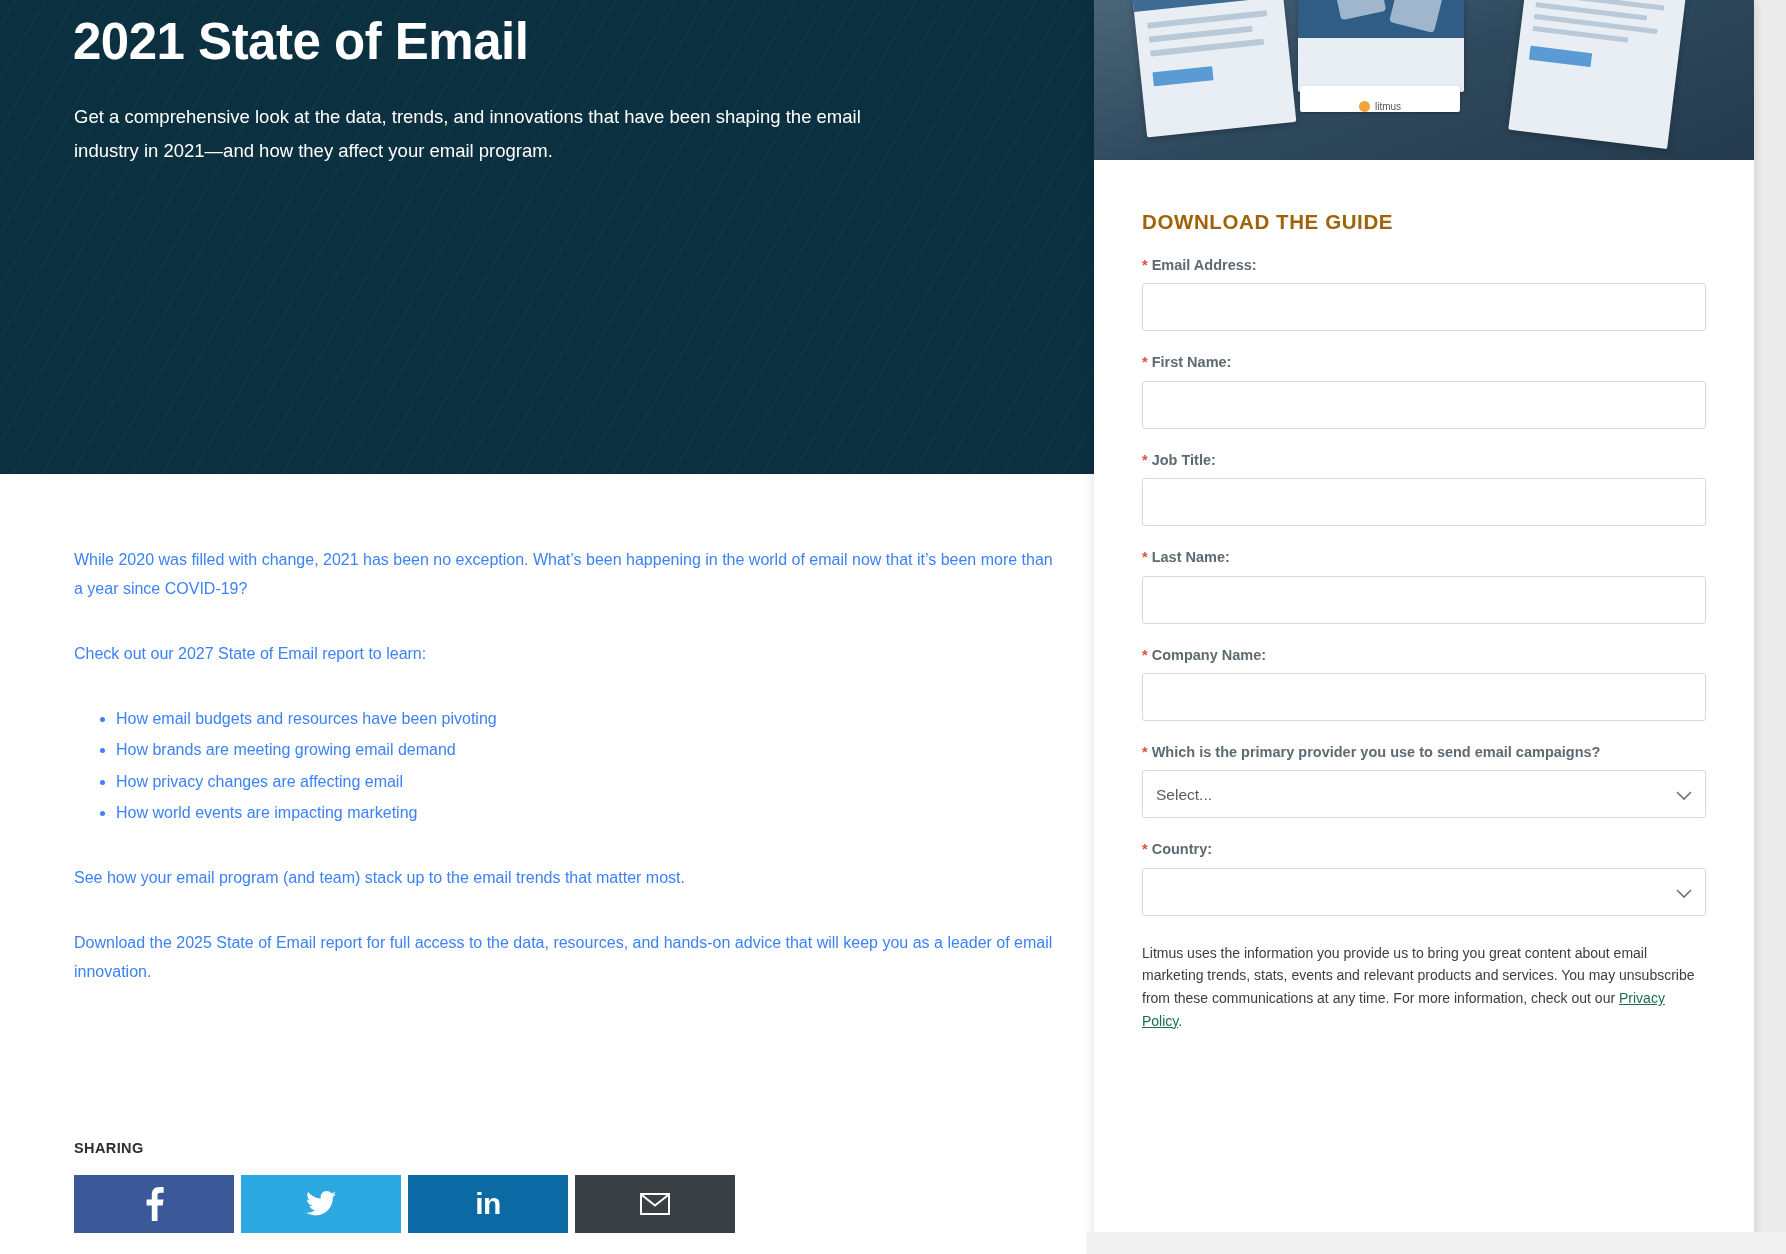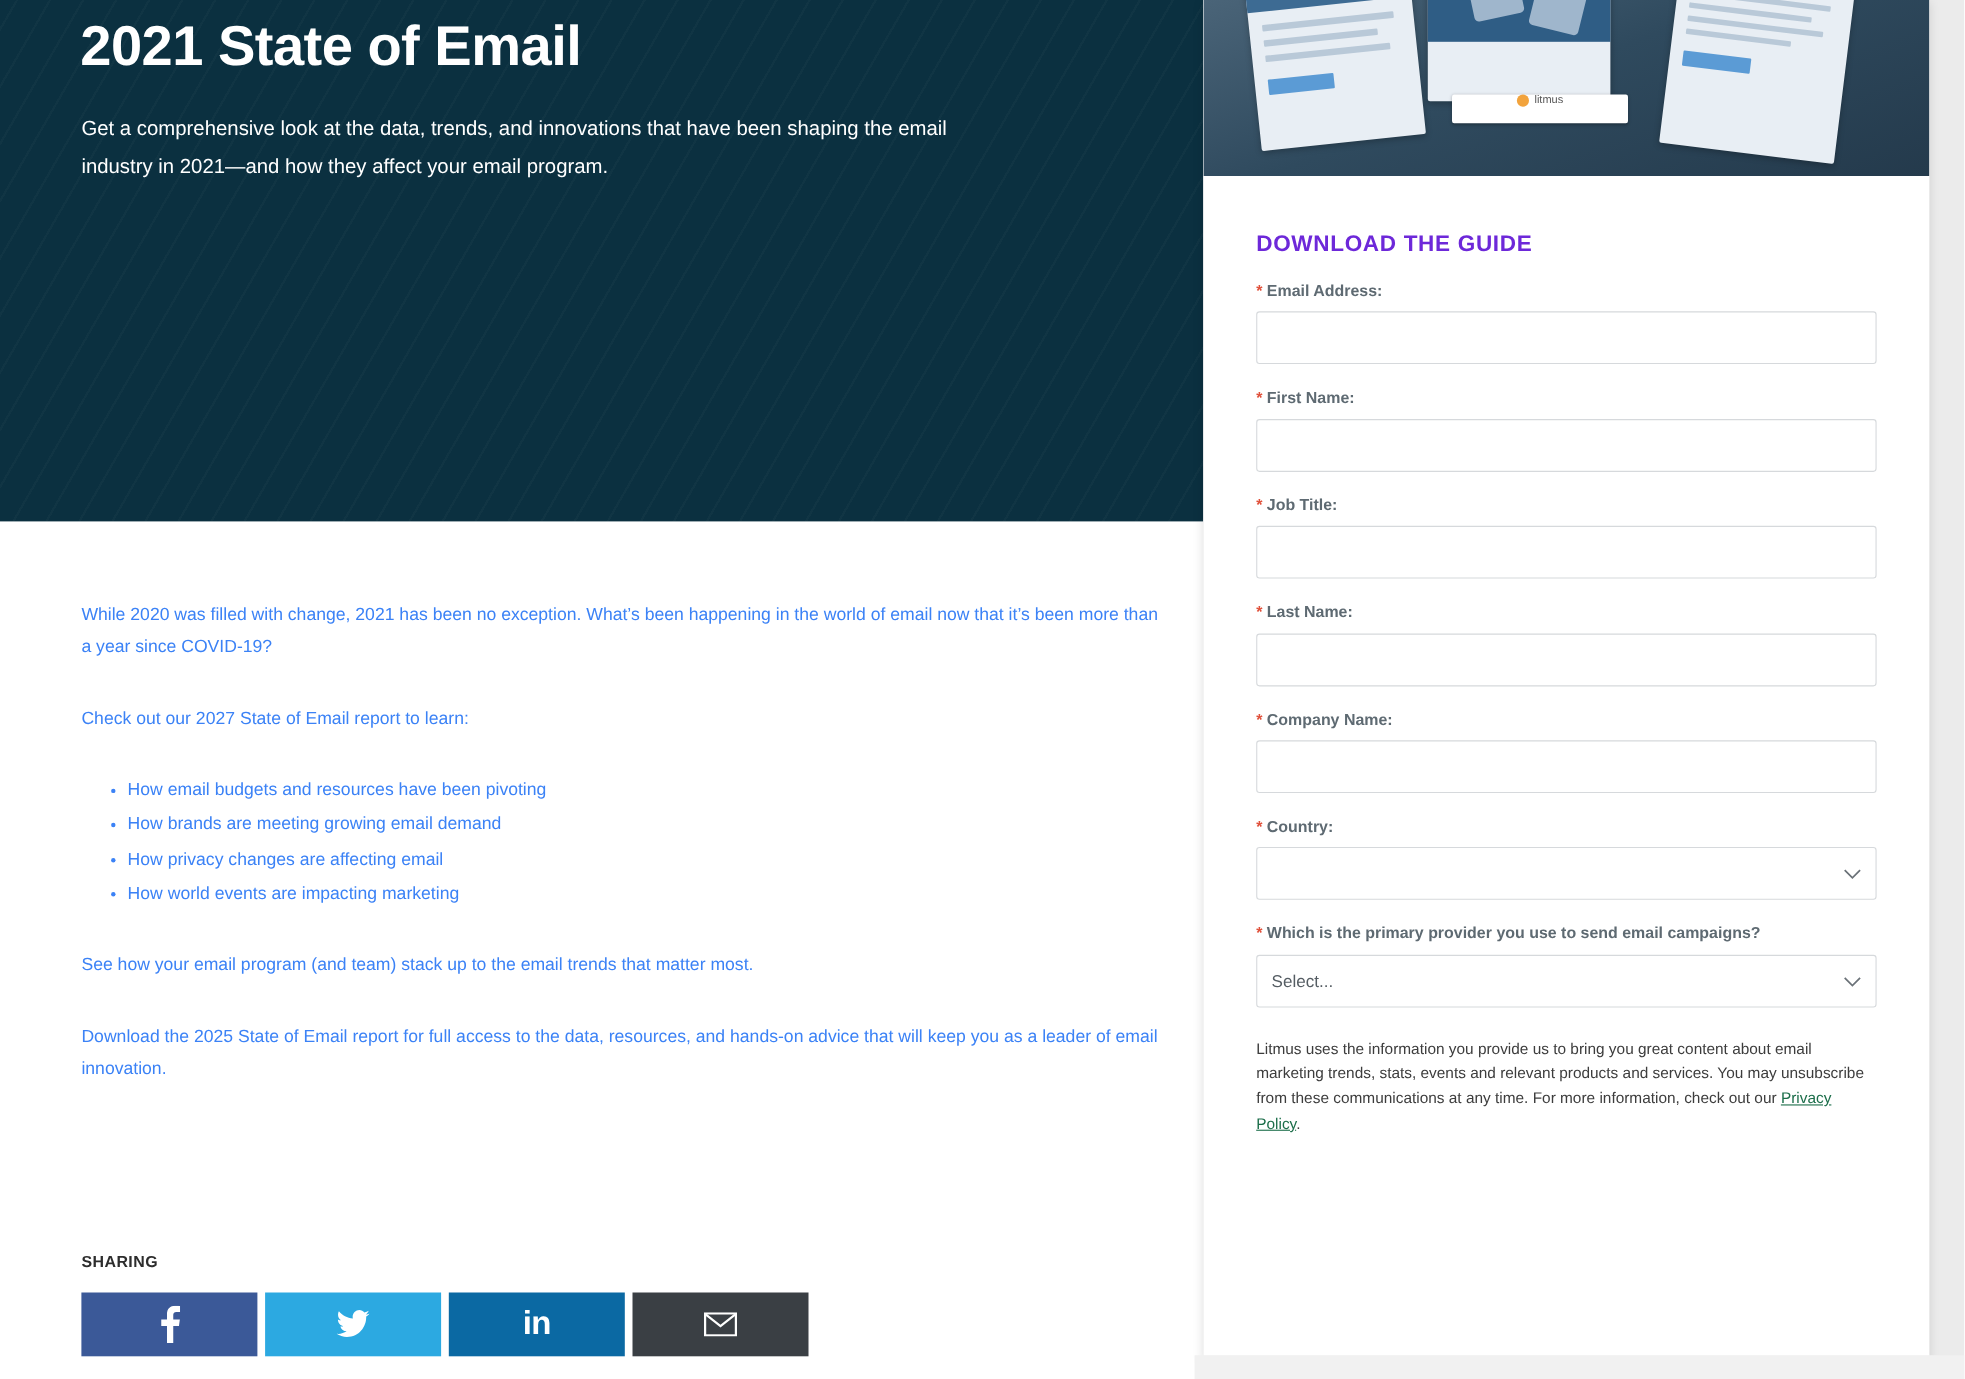--- a/index.html
+++ b/index.html
@@ -162,46 +162,45 @@
   }
   .litmus-badge {
     position: absolute;
     left: 206px;
     top: 86px;
     width: 160px;
     height: 26px;
     background: #ffffff;
     border-radius: 2px;
     display: flex;
-    align-items: flex-start;
+    align-items: flex-end;
     justify-content: center;
     gap: 5px;
     font-size: 10px;
     color: #555;
     box-shadow: 0 1px 3px rgba(0,0,0,0.3);
-    margin-left: 20px;
   }
   .litmus-dot {
     width: 11px; height: 11px; border-radius: 50%;
     background: #f2a33c;
   }
 
   .card-body {
     position: absolute;
     left: 0;
     top: 160px;
     width: 660px;
     padding: 0 48px;
   }
   .form-title {
     margin-top: 50px;
     font-size: 20.5px;
     font-weight: bold;
     letter-spacing: 0.6px;
-    color: #6d28d9;
+    color: #a16207;
   }
   .field { margin-top: 23px; }
   .field:first-of-type { margin-top: 28px; }
   .field-label {
     font-size: 14.5px;
     font-weight: bold;
     color: #5e6a72;
     margin-bottom: 9px;
     display: block;
     line-height: 1.2;
@@ -393,46 +392,46 @@
 
         <div class="field">
           <label class="field-label">
             <span class="req">*</span><span>Company Name:</span>
           </label>
           <input class="text-input" type="text" value="" style="">
         </div>
 
         <div class="field">
           <label class="field-label">
+            <span class="req">*</span><span>Which is the primary provider you use to send email campaigns?</span>
+          </label>
+          <div class="select-wrap">
+            <div class="select-input">Select...</div>
+            <span class="chev">
+              <svg width="16" height="12" viewBox="0 0 16 12">
+                  <path d="M1 2 L8 9 L15 2" fill="none" stroke="#6b7278" stroke-width="1.6"></path>
+                </svg>
+            </span>
+          </div>
+        </div>
+
+        <div class="field">
+          <label class="field-label">
             <span class="req">*</span><span>Country:</span>
           </label>
           <div class="select-wrap">
             <div class="select-input"></div>
             <span class="chev">
               <svg width="16" height="12" viewBox="0 0 16 12">
                   <path d="M1 2 L8 9 L15 2" fill="none" stroke="#6b7278" stroke-width="1.6"></path>
                 </svg>
             </span>
           </div>
         </div>
 
-        <div class="field">
-          <label class="field-label">
-            <span class="req">*</span><span>Which is the primary provider you use to send email campaigns?</span>
-          </label>
-          <div class="select-wrap">
-            <div class="select-input">Select...</div>
-            <span class="chev">
-              <svg width="16" height="12" viewBox="0 0 16 12">
-                  <path d="M1 2 L8 9 L15 2" fill="none" stroke="#6b7278" stroke-width="1.6"></path>
-                </svg>
-            </span>
-          </div>
-        </div>
-
         <div class="privacy">
           <span>Litmus uses the information you provide us to bring you great content about email marketing trends, stats, events and relevant products and services. You may unsubscribe from these communications at any time. For more information, check out our </span><a href="#">Privacy Policy</a><span>.</span>
         </div>
 
       </div>
     </div>
   </div>
 
   <div class="scroll-strip"></div>
 </div>

